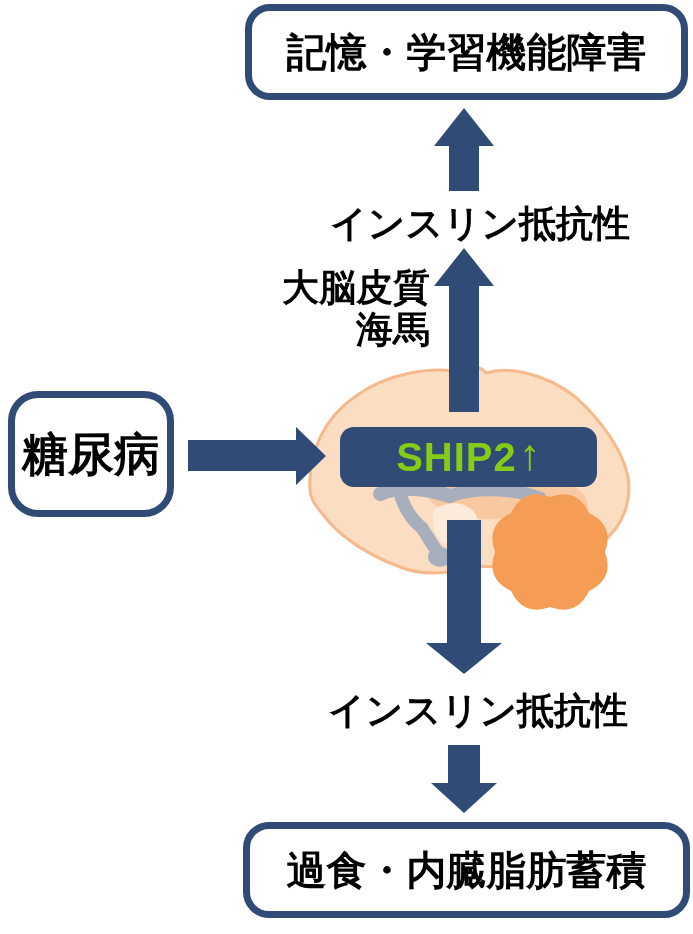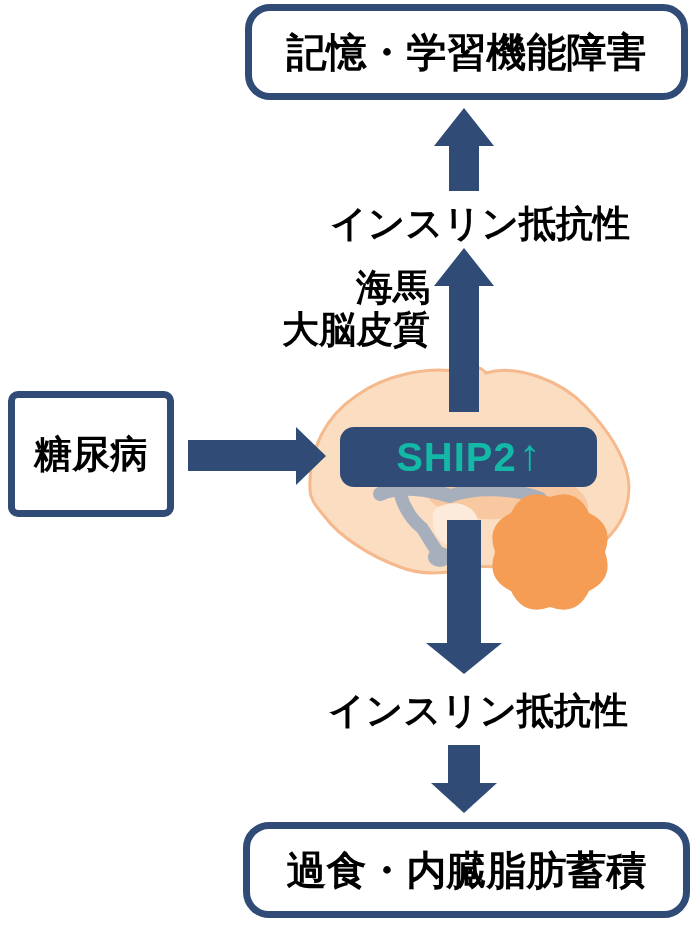--- a/index.html
+++ b/index.html
@@ -23,40 +23,40 @@
   .outcome-box{
     position:absolute;display:flex;align-items:center;justify-content:center;
     border:7px solid var(--navy);border-radius:26px;background:var(--paper);
     color:var(--ink);font-weight:700;font-size:40px;letter-spacing:0px;
     text-align:center;
   }
   .box-top{left:245px;top:4px;width:443px;height:96px;border-radius:25px;}
   .box-bottom{left:243px;top:822px;width:447px;height:96px;}
   .cause-box{
     position:absolute;left:8px;top:391px;width:166px;height:126px;
-    border:7px solid var(--navy);border-radius:10px;background:var(--paper);
+    border:7px solid var(--navy);border-radius:30px;background:var(--paper);
     display:flex;flex-direction:column;align-items:center;justify-content:center;
-    color:var(--ink);font-weight:700;font-size:38px;line-height:47px;text-align:right;
+    color:var(--ink);font-weight:700;font-size:46px;line-height:47px;text-align:right;
   }
   .label{
     position:absolute;color:var(--ink);font-weight:700;font-size:37px;
     text-align:right;line-height:42px;white-space:nowrap;
   }
   .label-insulin-upper{left:300px;top:203px;width:330px;}
   .label-cortex{left:230px;top:267px;width:200px;}
   .label-hypothalamus{left:224px;top:630px;width:200px;}
   .label-insulin-lower{left:298px;top:690px;width:330px;}
   .brain-svg{position:absolute;left:300px;top:362px;width:340px;height:260px;z-index:1;}
   .arrows-svg{position:absolute;left:0;top:0;width:693px;height:934px;z-index:2;pointer-events:none;}
   .block-arrow{fill:var(--navy);stroke:none;}
   .ship2-box{
     position:absolute;left:340px;top:427px;width:257px;height:60px;z-index:3;
     background:var(--navy);border-radius:14px;
     display:flex;align-items:center;justify-content:center;gap:2px;
-    color:#14b8a6;
+    color:#84cc16;
   }
   .ship2-text{font-size:40px;font-weight:700;letter-spacing:1px;}
   .ship2-arrow{font-size:44px;font-weight:700;line-height:40px;position:relative;top:-2px;}
   .cerebrum{fill:var(--brain-fill);stroke:var(--brain-outline);stroke-width:3;}
   .inner-peach{fill:var(--inner-peach);}
   .cream-blob{fill:var(--cream);}
   .gray-stroke{fill:none;stroke:var(--gray-matter);stroke-linecap:round;}
   .gray-fill{fill:var(--gray-matter);}
   .cerebellum{fill:var(--cerebellum);}
 </style>
@@ -100,22 +100,22 @@
     <polygon class="block-arrow" points="447,520 481,520 481,643 502,643 464,674 426,643 447,643"></polygon>
     <polygon class="block-arrow" points="448,745 480,745 480,783 497,783 464,813 431,783 448,783"></polygon>
   </svg>
 
   <div class="outcome-box box-top">
     <span>記憶・学習機能障害</span>
   </div>
 
   <div class="label label-insulin-upper">インスリン抵抗性</div>
   <div class="label label-cortex">
+    <div>大脳皮質</div>
     <div>海馬</div>
-    <div>大脳皮質</div>
   </div>
 
   <div class="cause-box">
     <span>糖尿病</span>
   </div>
 
   <div class="ship2-box">
     <span class="ship2-text">SHIP2</span>
     <span class="ship2-arrow">↑</span>
   </div>

